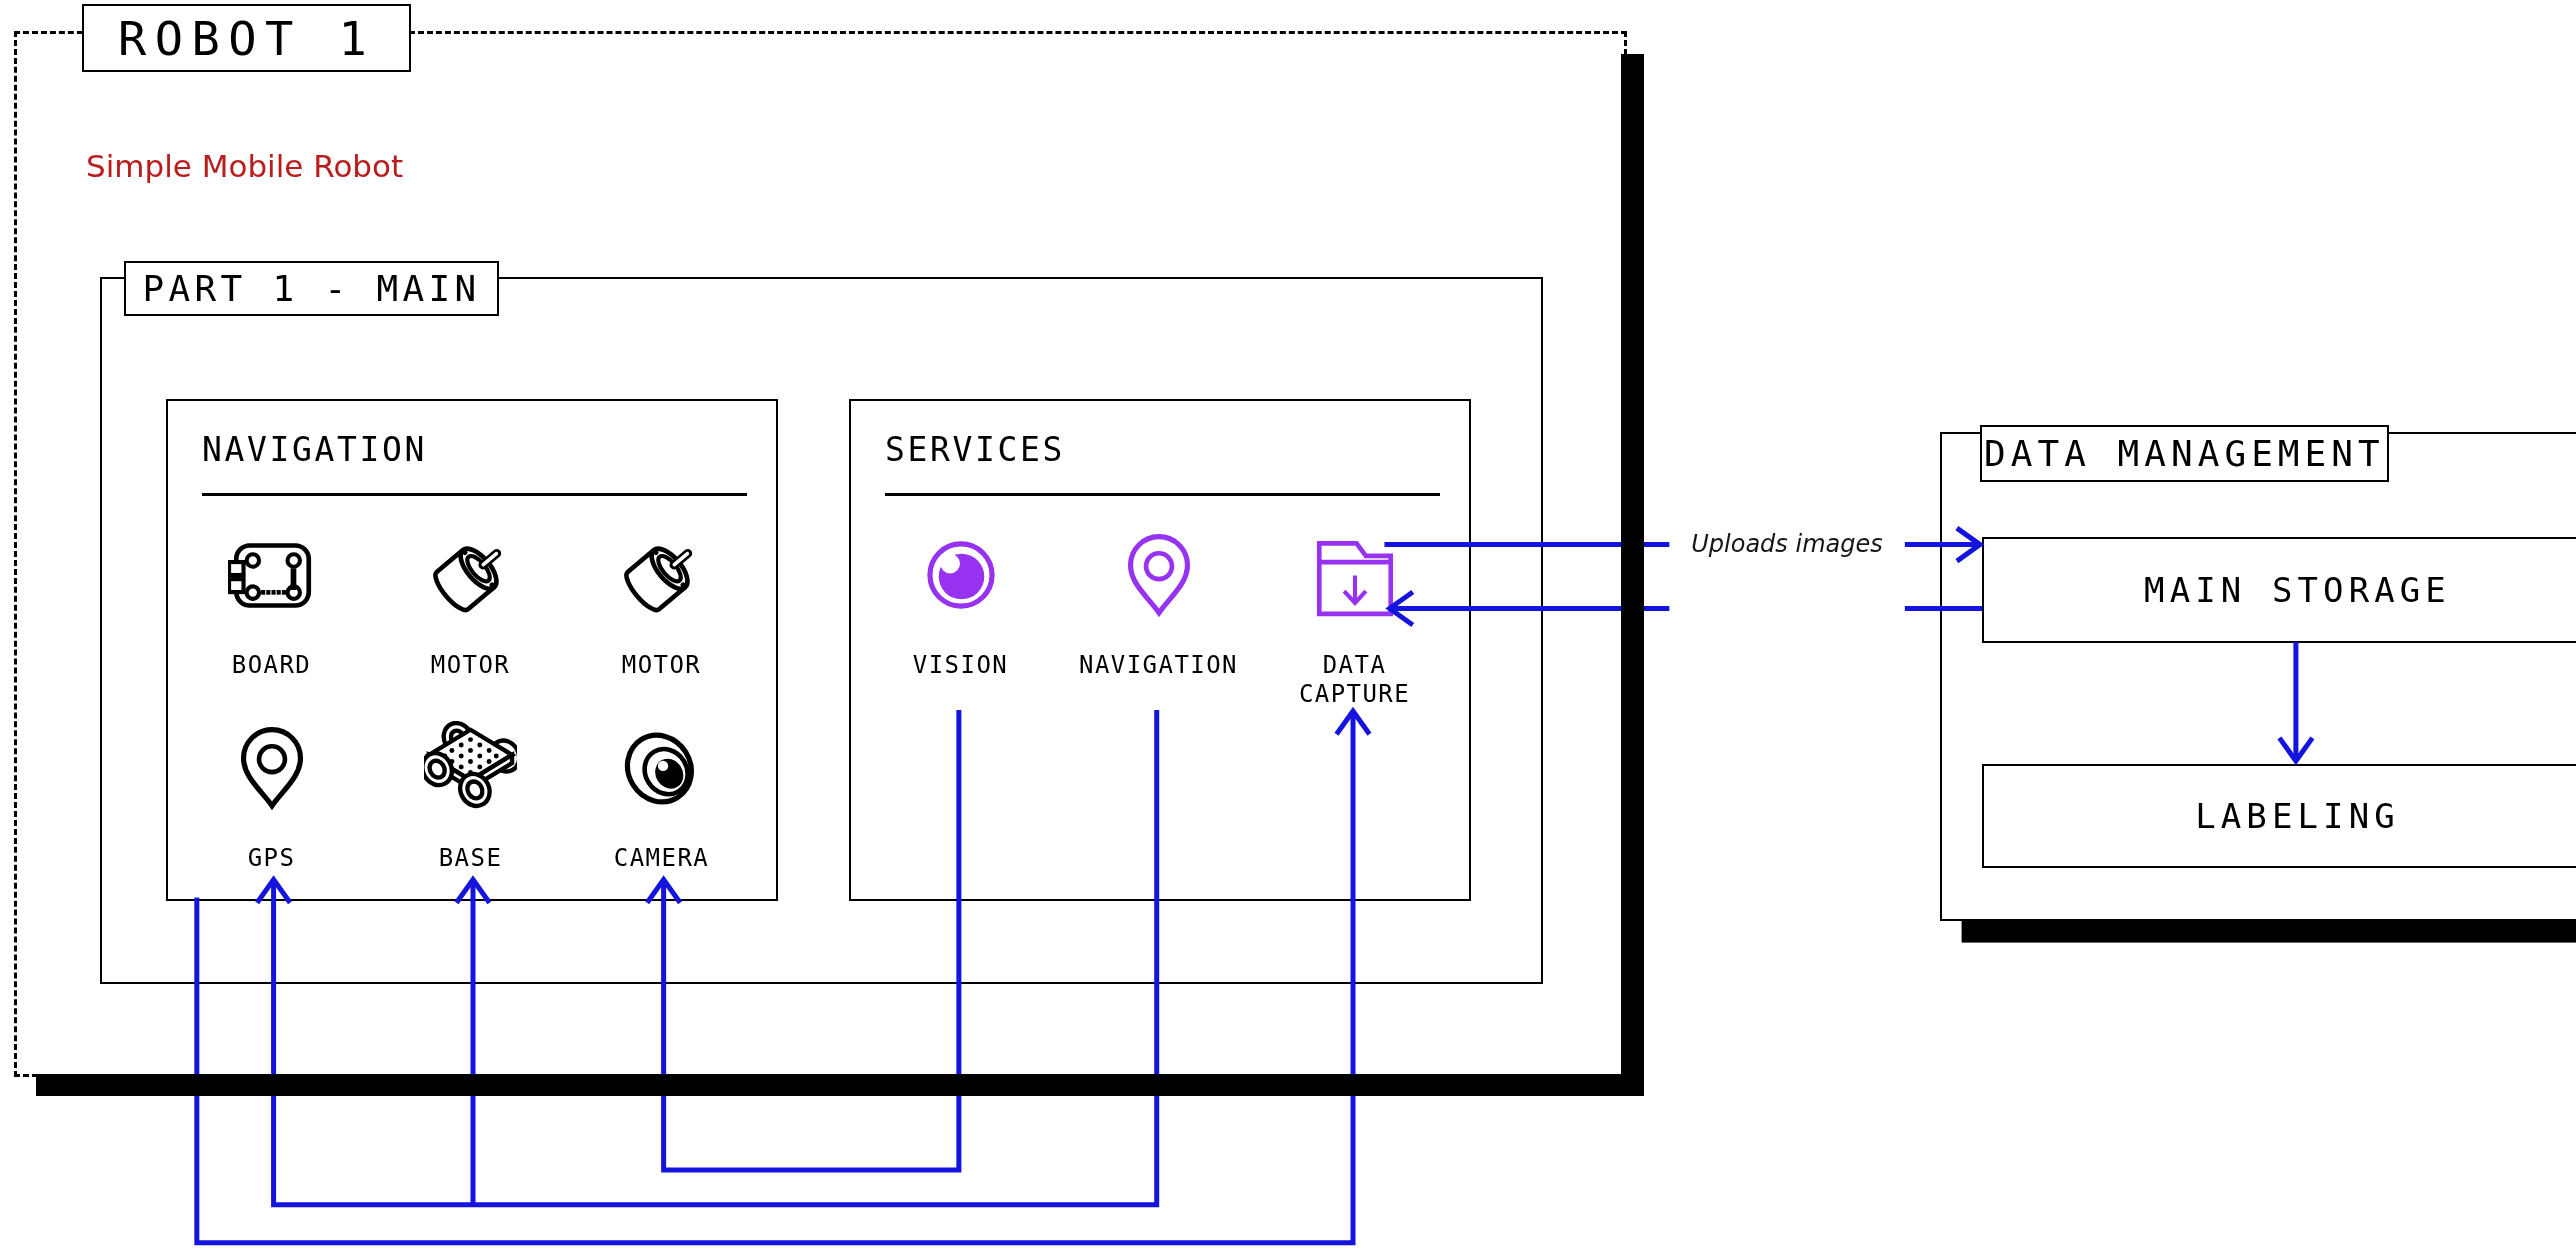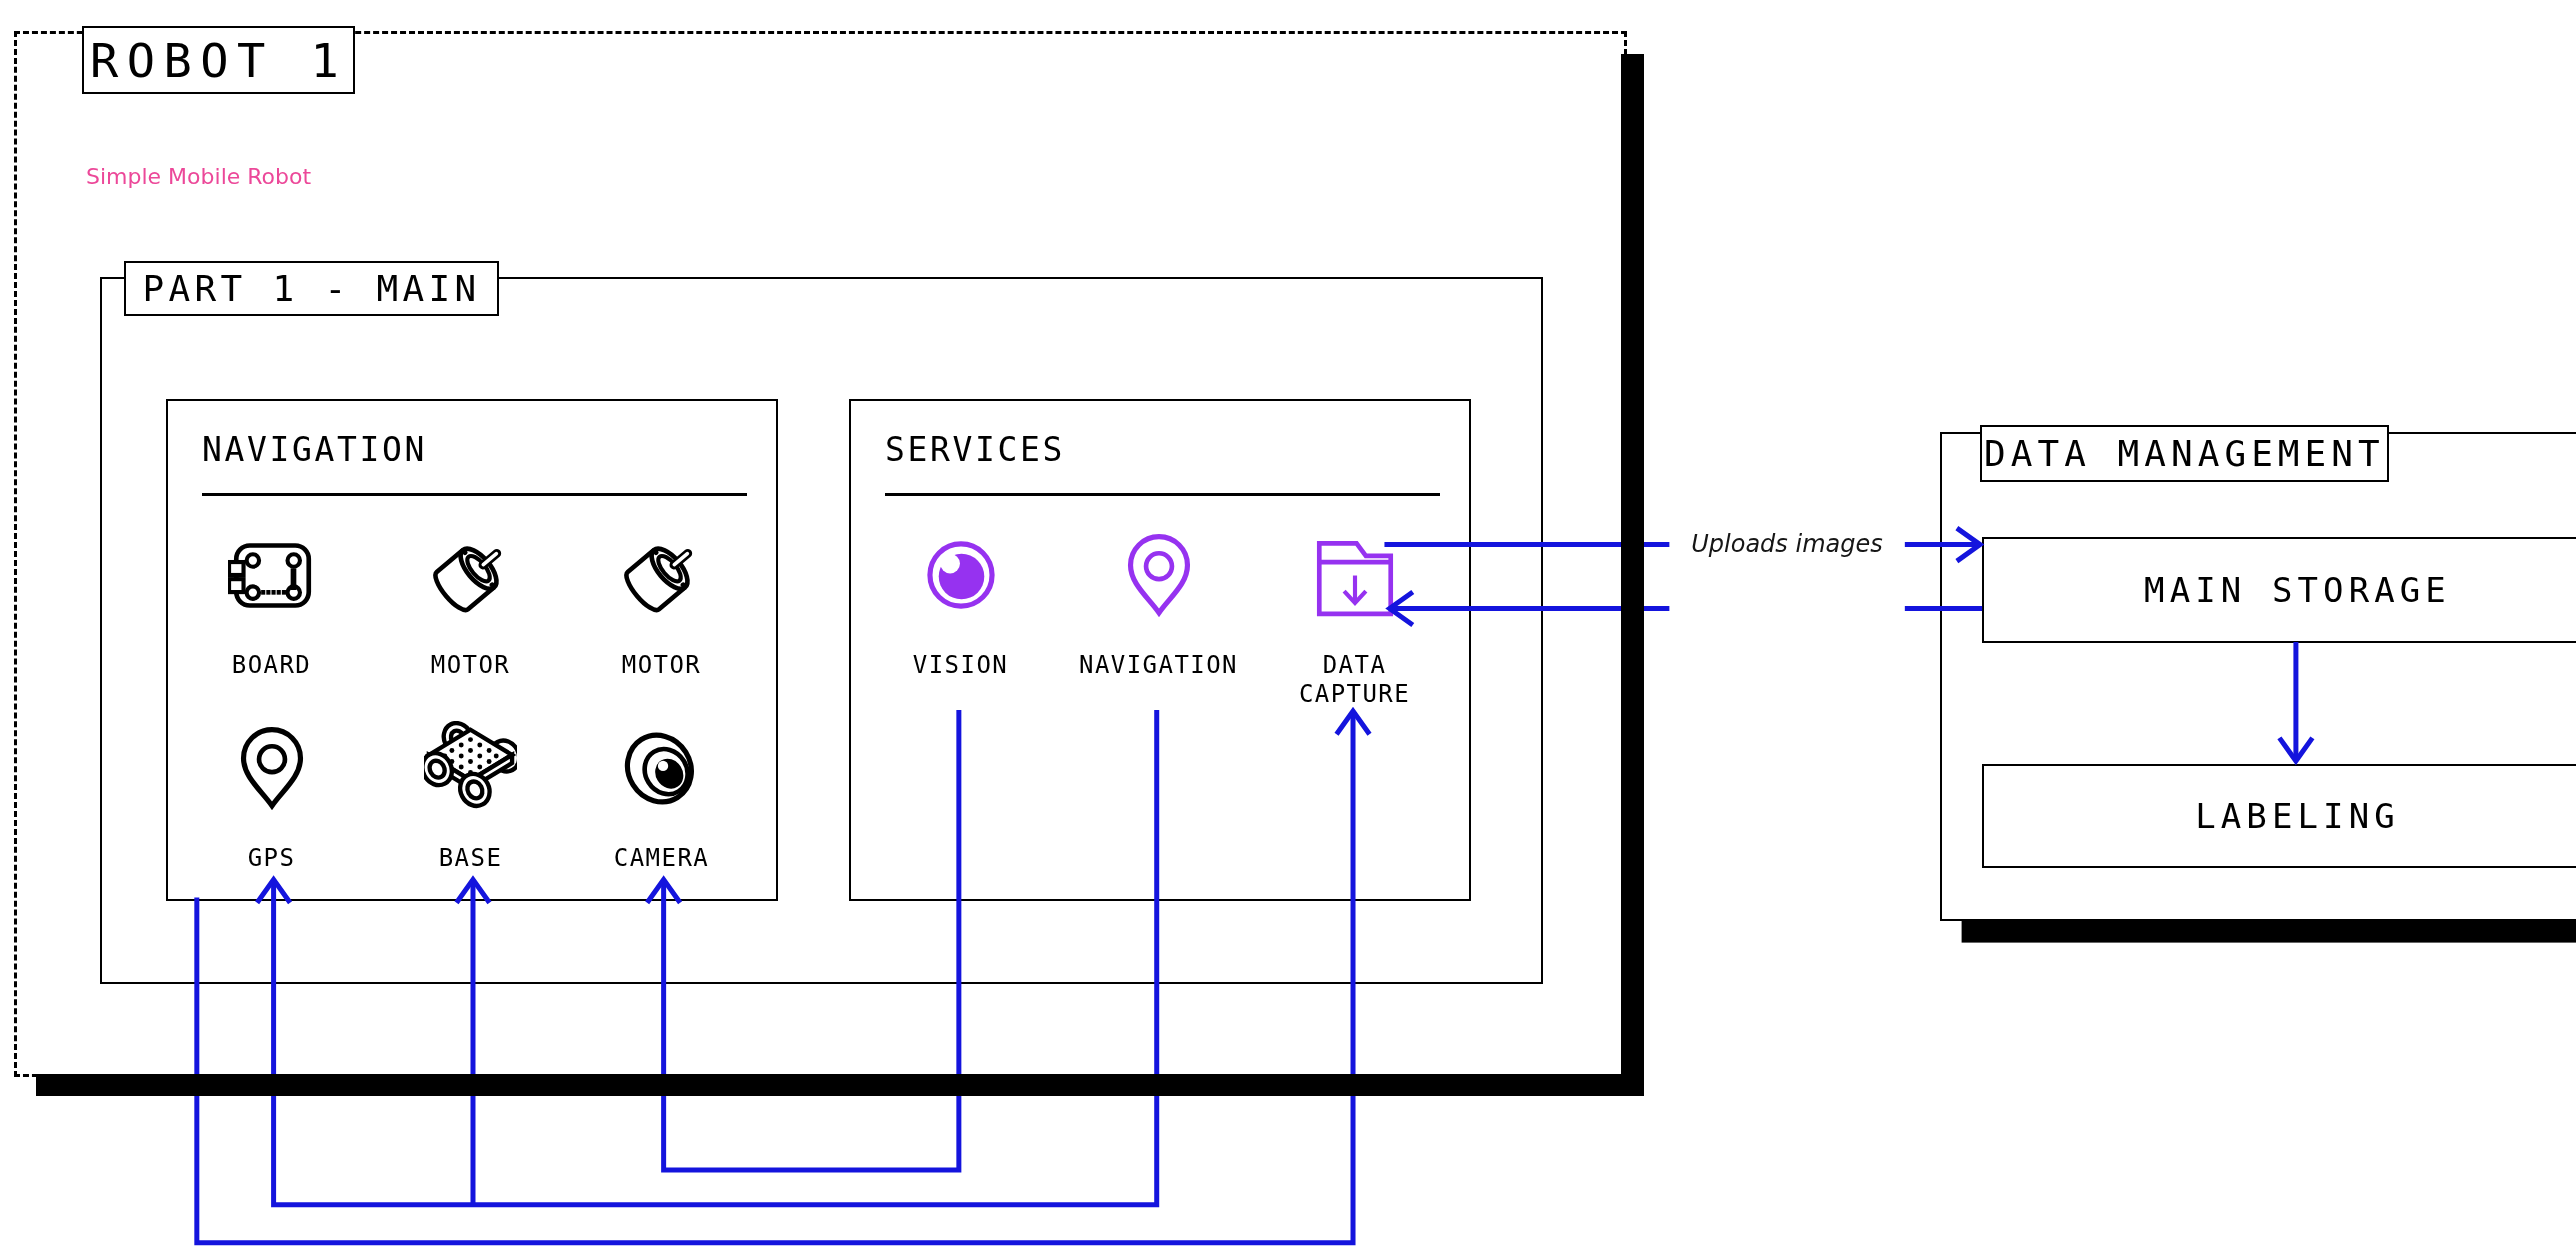--- a/index.html
+++ b/index.html
@@ -13,23 +13,23 @@
 
   
   .robot-container{left:14.4px;top:31px;width:1607px;height:1040px;
     border:3.1px dashed var(--black);z-index:1;}
   .shadow-bar{background:var(--black);z-index:20;}
   .shadow-right{left:1621px;top:54px;width:23px;height:1042px;}
   .shadow-bottom{left:36px;top:1074px;width:1608px;height:21.6px;}
 
   .title-box{background:#fff;border:2.6px solid var(--black);display:flex;
     align-items:center;justify-content:center;z-index:5;white-space:pre;}
-  .robot-title{left:82px;top:26px;height:64px;padding:0 6px;
+  .robot-title{left:82px;top:4px;height:64px;padding:0 34px;
     font-size:47px;letter-spacing:.18em;}
-  .subtitle{left:86px;top:164px;font-size:22px;color:#ec4899;z-index:2;}
+  .subtitle{left:86px;top:148px;font-size:31px;color:#b91c1c;z-index:2;}
 
   .part-box{left:100px;top:277px;width:1439px;height:703px;
     border:2.1px solid var(--black);z-index:1;}
   .part-title{left:124px;top:261px;height:51px;padding:0 16.5px;
     border-width:2.1px;font-size:36px;letter-spacing:.12em;}
 
   .group-box{border:2.1px solid var(--black);background:#fff;z-index:2;}
   .components-box{left:166px;top:399px;width:608px;height:498px;}
   .services-box{left:849px;top:399px;width:618px;height:498px;}
   .group-title{left:34px;top:29px;font-size:33px;letter-spacing:.08em;}

